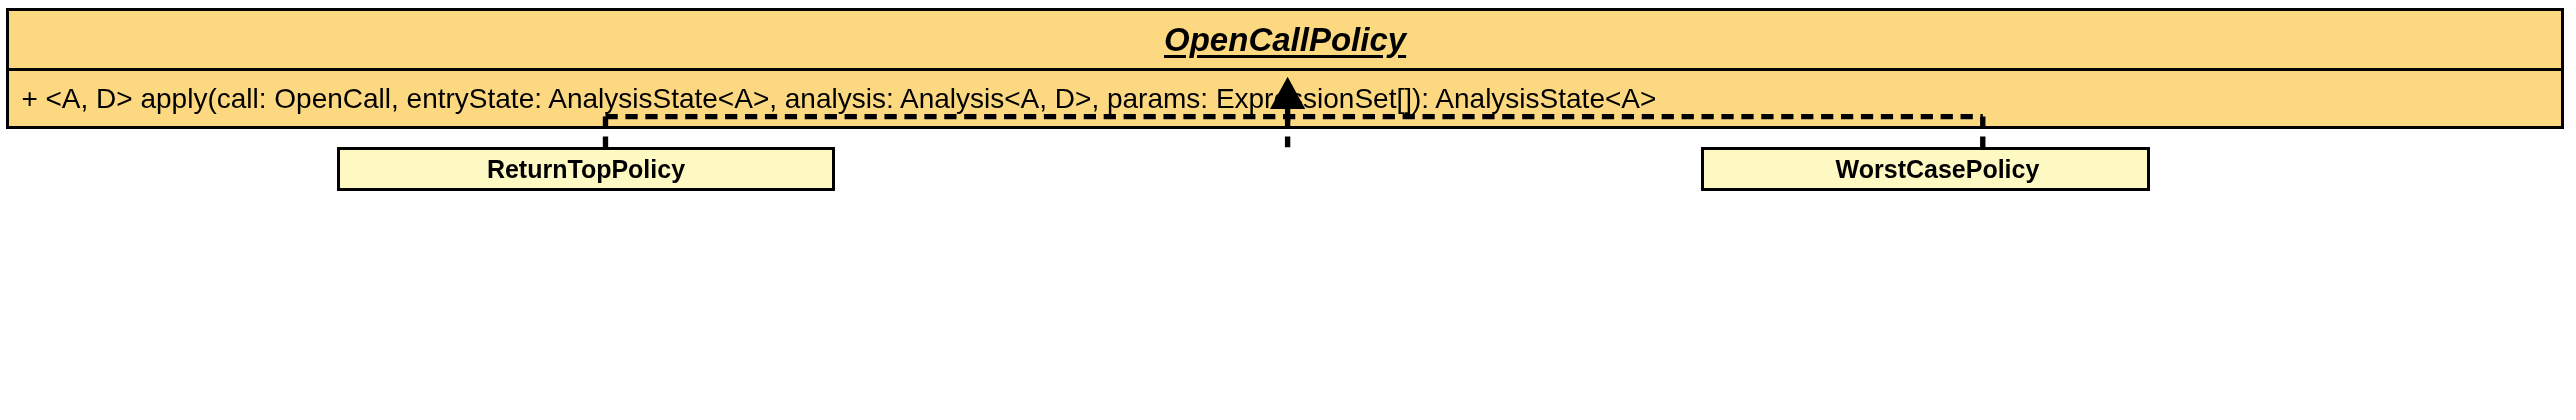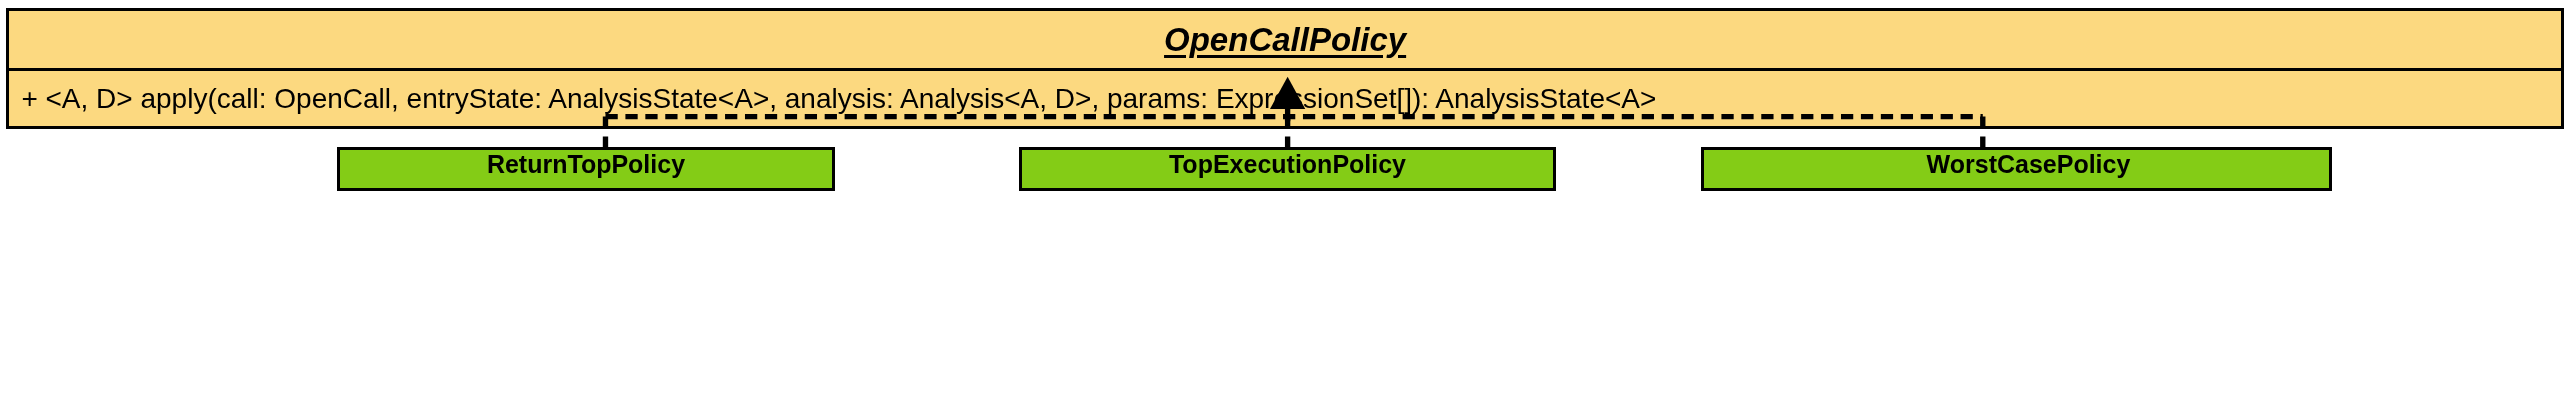--- a/index.html
+++ b/index.html
@@ -65,35 +65,36 @@
     height: 421px;
     pointer-events: none;
   }
 
   
   .sub-box {
     position: absolute;
     top: 147px;
     height: 44px;
     box-sizing: border-box;
-    background: #84cc16;
+    background: #fef9c3;
     border: 3.1px solid #000000;
     display: flex;
+    align-items: center;
     justify-content: center;
   }
   .sub-label {
     font-size: 25px;
     font-weight: bold;
     color: #000000;
     white-space: nowrap;
   }
 
   .sub-0 { left: 337px;  width: 498px; }
   .sub-1 { left: 1019px; width: 537px; }
-  .sub-2 { left: 1701px; width: 631px; padding-left: 24px; }
+  .sub-2 { left: 1701px; width: 449px; padding-left: 24px; }
 </style>
 </head>
 <body>
 
 <div id="diagram">
 
   <div class="super-box">
     <div class="super-title">
       <span>OpenCallPolicy</span>
     </div>
@@ -112,22 +113,19 @@
 
     <line x1="790" y1="152" x2="790" y2="192" stroke="#000000" stroke-width="7" stroke-dasharray="16,10"></line>
     <line x1="1680" y1="152" x2="1680" y2="192" stroke="#000000" stroke-width="7" stroke-dasharray="16,10"></line>
     <line x1="2587" y1="152" x2="2587" y2="192" stroke="#000000" stroke-width="7" stroke-dasharray="16,10"></line>
   </svg>
 
   <div class="sub-box sub-0">
     <span class="sub-label">ReturnTopPolicy</span>
   </div>
 
-  <div class="sub-box sub-1">
-    <span class="sub-label">TopExecutionPolicy</span>
-  </div>
 
   <div class="sub-box sub-2">
     <span class="sub-label">WorstCasePolicy</span>
   </div>
 
 </div>
 
 
 </body></html>

